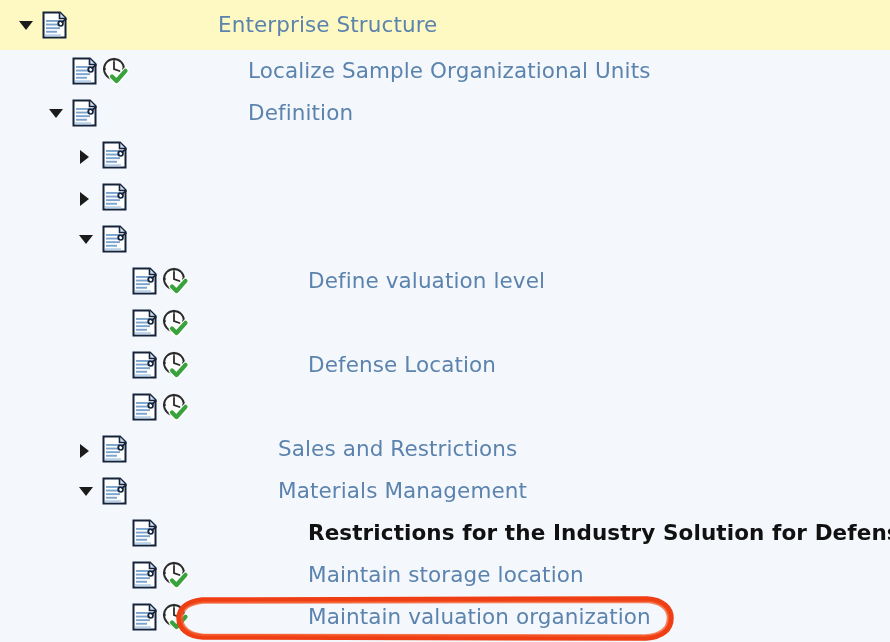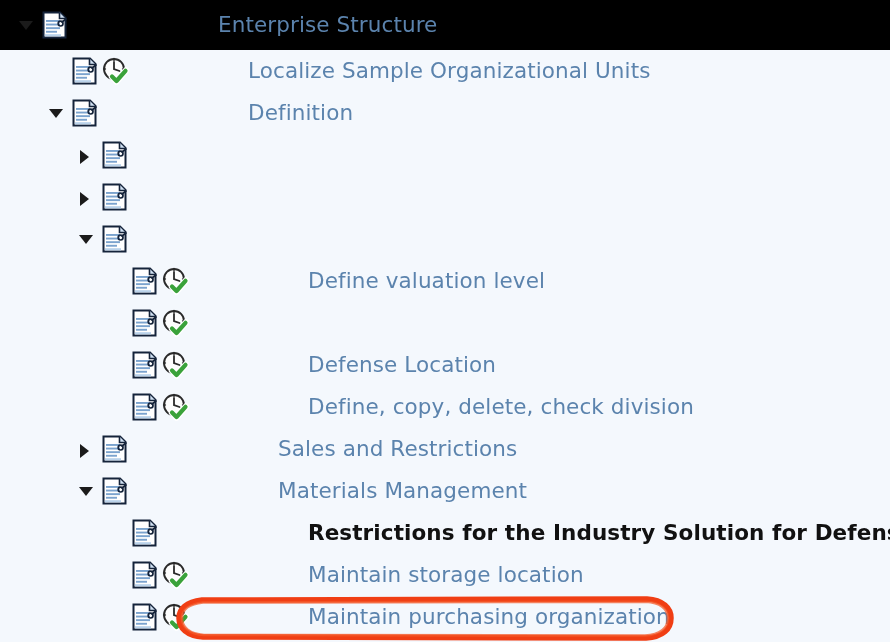--- a/index.html
+++ b/index.html
@@ -22,21 +22,21 @@
   }
 
   .row {
     position: relative;
     height: 42px;
     display: flex;
     align-items: center;
     white-space: nowrap;
   }
   .row.highlight-band {
-    background: #000000;
+    background: #fef9c3;
     height: 50px;
   }
 
   
   .indent { flex: 0 0 auto; height: 1px; }
 
   
   .expander {
     flex: 0 0 auto;
     width: 26px;
@@ -340,21 +340,20 @@
       <div class="clock-icon">
         <svg width="32" height="30" viewBox="0 0 32 30" xmlns="http://www.w3.org/2000/svg">
     <circle cx="14" cy="13" r="10" fill="#fdfdfd" stroke="#2a2a2a" stroke-width="1.9"></circle>
     <path d="M14 6 L14 13 L19.5 15" stroke="#2a2a2a" stroke-width="1.8" fill="none" stroke-linecap="round"></path>
     <path d="M14 2.6 L14 4.4 M24.4 13 L22.6 13 M14 23.4 L14 21.6 M3.6 13 L5.4 13" stroke="#2a2a2a" stroke-width="1.5" stroke-linecap="round"></path>
     <path d="M12 20.5 L16.5 25.5 L26 14.5" stroke="#ffffff" stroke-width="6.5" fill="none" stroke-linecap="round" stroke-linejoin="round"></path>
     <path d="M12 20.5 L16.5 25 L25.5 14.8" stroke="#3aa23a" stroke-width="4.2" fill="none" stroke-linecap="round" stroke-linejoin="round"></path>
   </svg>
       </div>
       <div class="indent" style="width: 116px;"></div>
-      <span class="label">Define, copy, delete, check division</span>
     </div>
     <div class="row">
       <div class="indent" style="width: 74px;"></div>
       <div class="expander ">
         <svg width="12" height="16" viewBox="0 0 12 16" xmlns="http://www.w3.org/2000/svg">
       <path d="M2 1 L11 8 L2 15 Z" fill="#1b1b1b"></path>
         </svg>
       </div>
       <div class="doc-icon">
         <svg width="30" height="30" viewBox="0 0 30 30" xmlns="http://www.w3.org/2000/svg">
@@ -464,21 +463,21 @@
       <div class="clock-icon">
         <svg width="32" height="30" viewBox="0 0 32 30" xmlns="http://www.w3.org/2000/svg">
     <circle cx="14" cy="13" r="10" fill="#fdfdfd" stroke="#2a2a2a" stroke-width="1.9"></circle>
     <path d="M14 6 L14 13 L19.5 15" stroke="#2a2a2a" stroke-width="1.8" fill="none" stroke-linecap="round"></path>
     <path d="M14 2.6 L14 4.4 M24.4 13 L22.6 13 M14 23.4 L14 21.6 M3.6 13 L5.4 13" stroke="#2a2a2a" stroke-width="1.5" stroke-linecap="round"></path>
     <path d="M12 20.5 L16.5 25.5 L26 14.5" stroke="#ffffff" stroke-width="6.5" fill="none" stroke-linecap="round" stroke-linejoin="round"></path>
     <path d="M12 20.5 L16.5 25 L25.5 14.8" stroke="#3aa23a" stroke-width="4.2" fill="none" stroke-linecap="round" stroke-linejoin="round"></path>
   </svg>
       </div>
       <div class="indent" style="width: 116px;"></div>
-      <span class="label">Maintain purchasing organization</span>
+      <span class="label">Maintain valuation organization</span>
     </div>
   </div>
 
 <div id="annotation">
   <svg width="498" height="46" viewBox="0 0 498 46" xmlns="http://www.w3.org/2000/svg">
     <path d="M26 5 C10 7 3 14 3 23 C3 33 11 41 27 42 L470 43 C487 42 495 34 495 23 C495 13 487 5 471 4 L26 5 Z" fill="none" stroke="#f03e14" stroke-width="5.5" stroke-linecap="round" stroke-linejoin="round"></path>
     <path d="M27 7.5 C13 9 6 15 6 23 C6 32 13 39 28 40 L469 40.5 C484 39.5 492 33 492 23 C492 14 484 7.5 470 6.8 L27 7.5 Z" fill="none" stroke="#f45a2a" stroke-width="2.6" stroke-linecap="round" stroke-linejoin="round" opacity="0.75"></path>
   </svg>
 </div>
 

